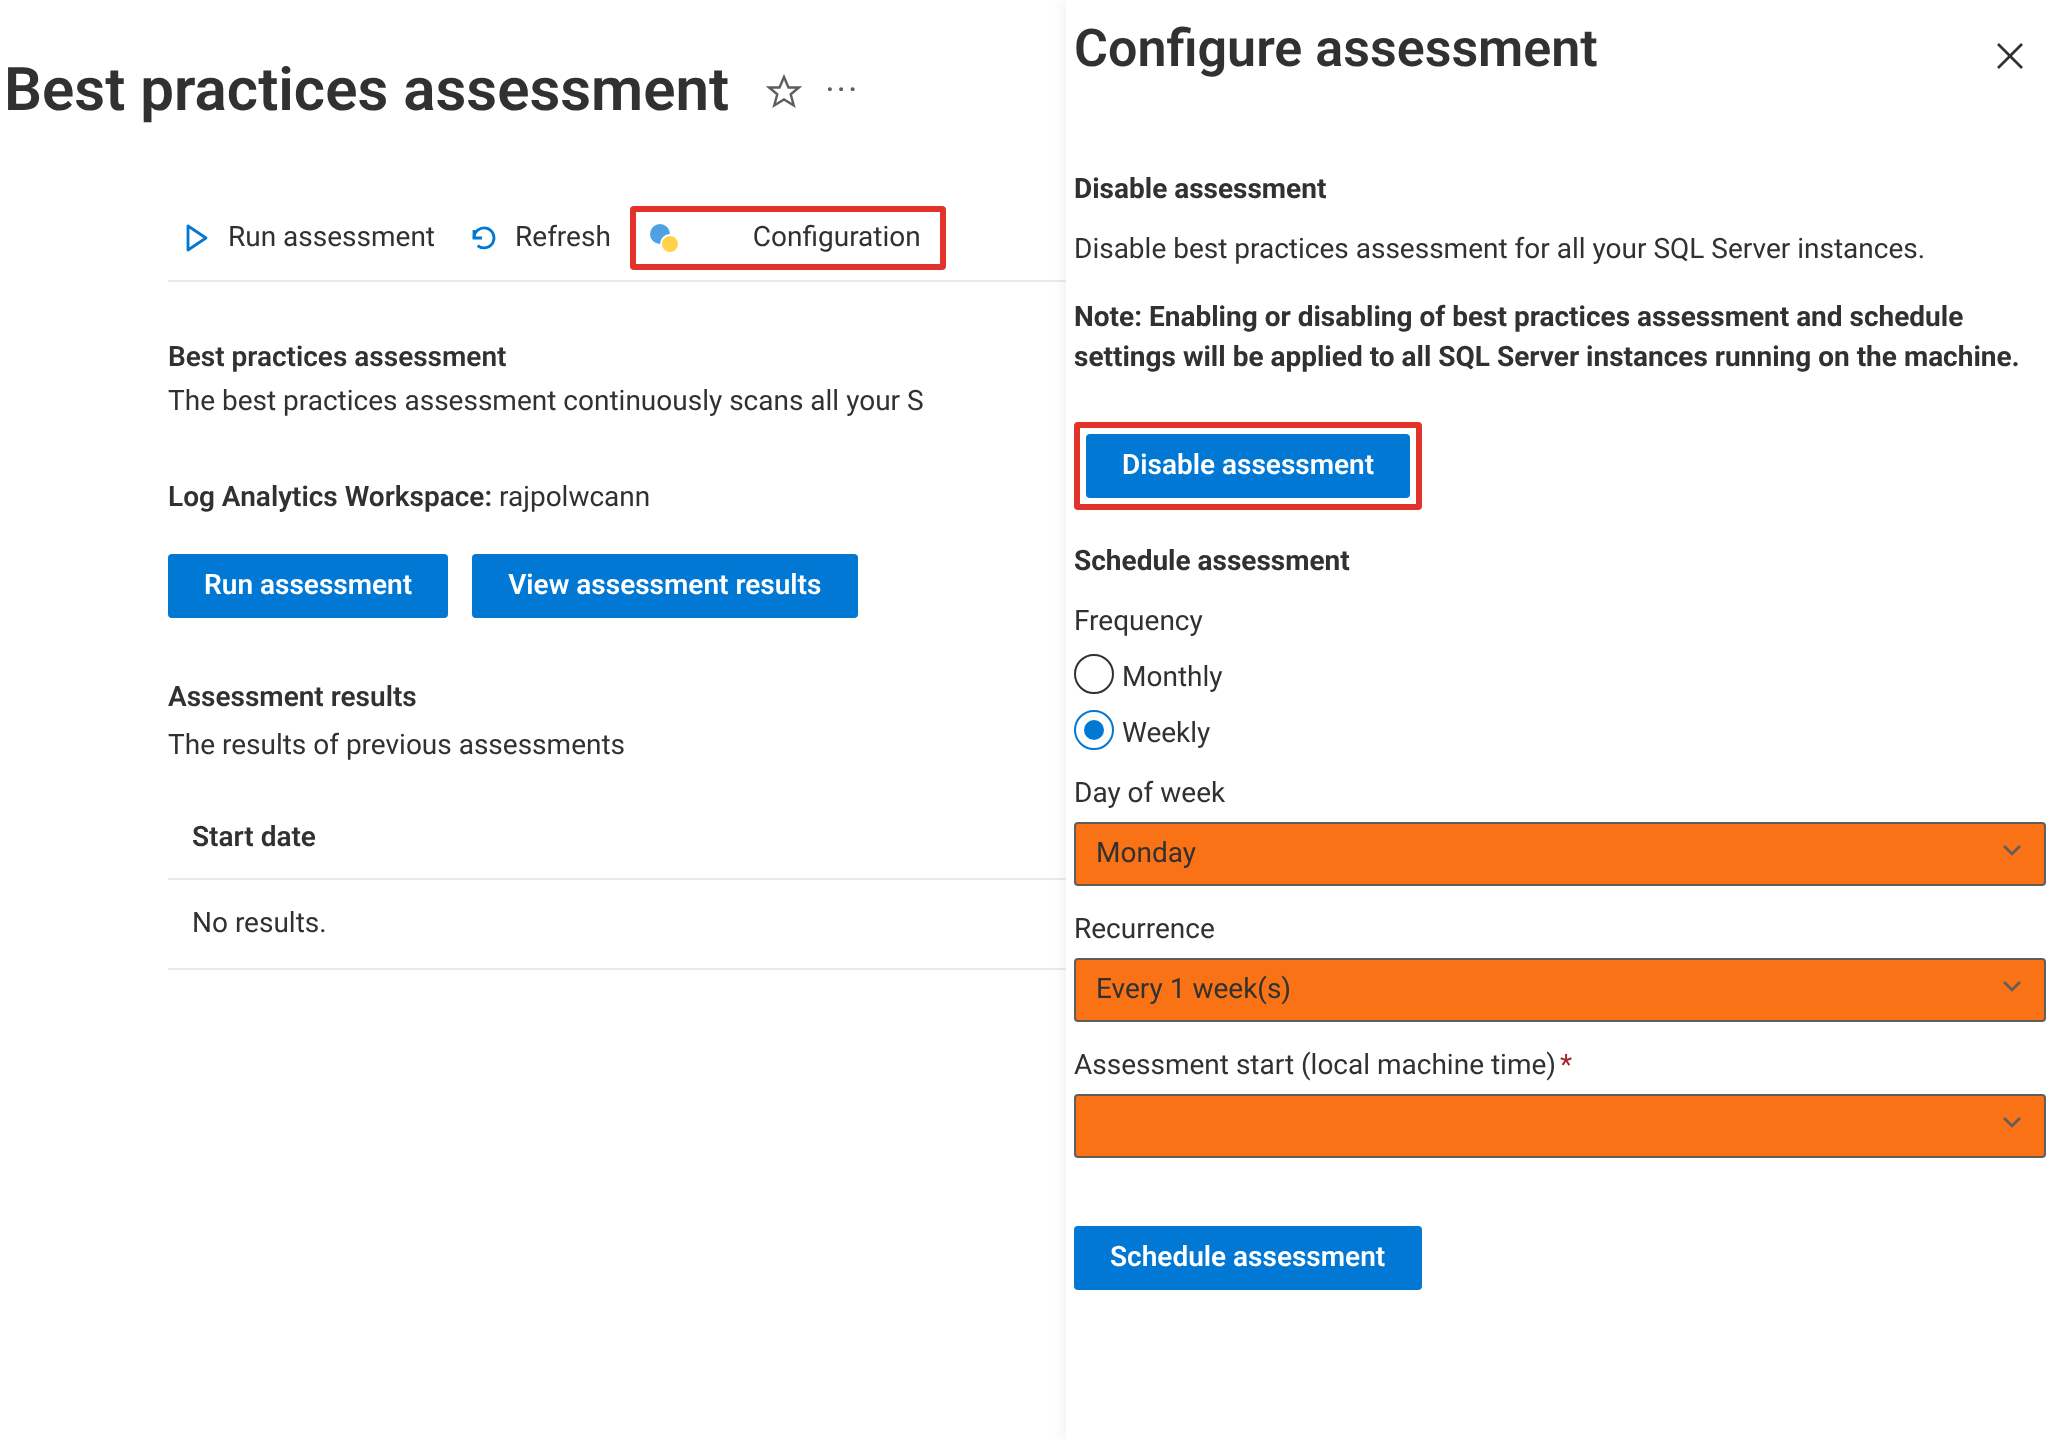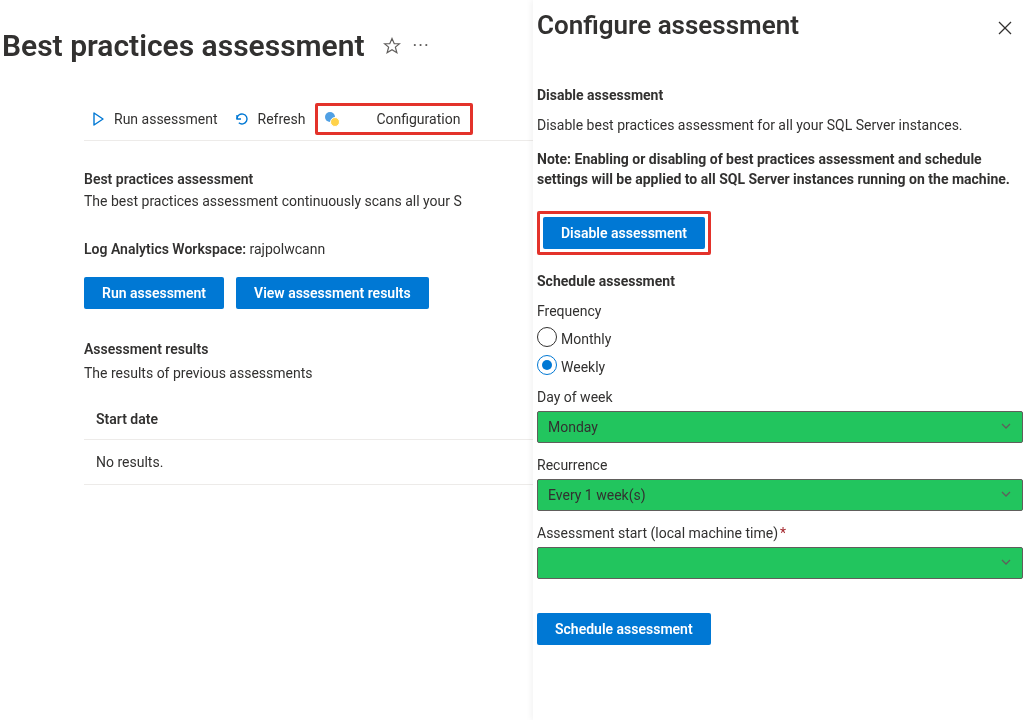--- a/index.html
+++ b/index.html
@@ -115,21 +115,21 @@
   .radio-selected { border: 1px solid #0078d4; }
   .radio-dot { width: 10px; height: 10px; border-radius:50%; background:#0078d4; }
   .select-box {
     width: 486px;
     height: 32px;
     border: 1px solid #605e5c;
     border-radius: 2px;
     display:flex; align-items:center; justify-content:space-between;
     padding: 0 10px;
     cursor: pointer;
-    background:#22c55e;
+    background:#f97316;
   }
   .chev { color:#605e5c; }
   .required-star { color:#a4262c; margin-left:2px;}
   .schedule-btn-wrap { margin-top: 34px; }
 </style>
 </head>
 <body>
 
 <div class="page-title-row">
   <h1 class="page-title">Best practices assessment</h1>

